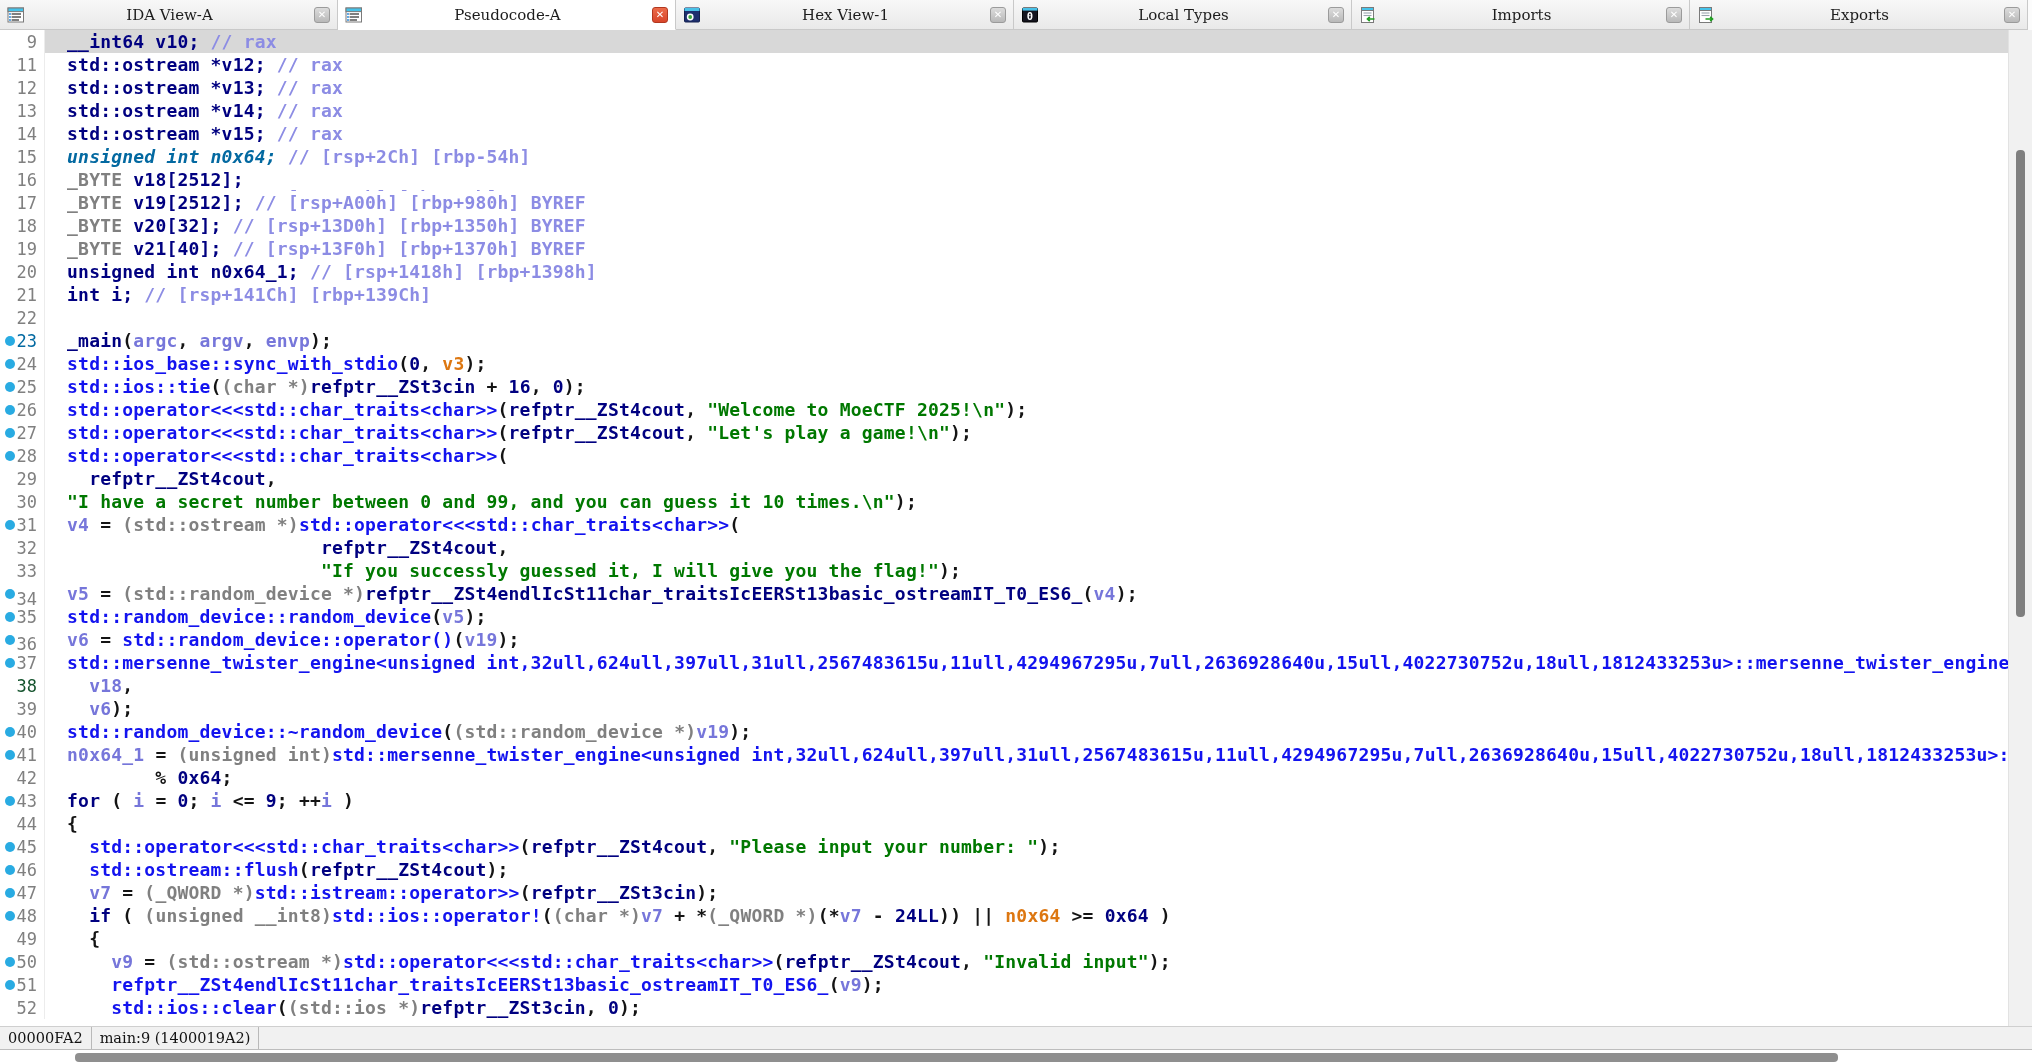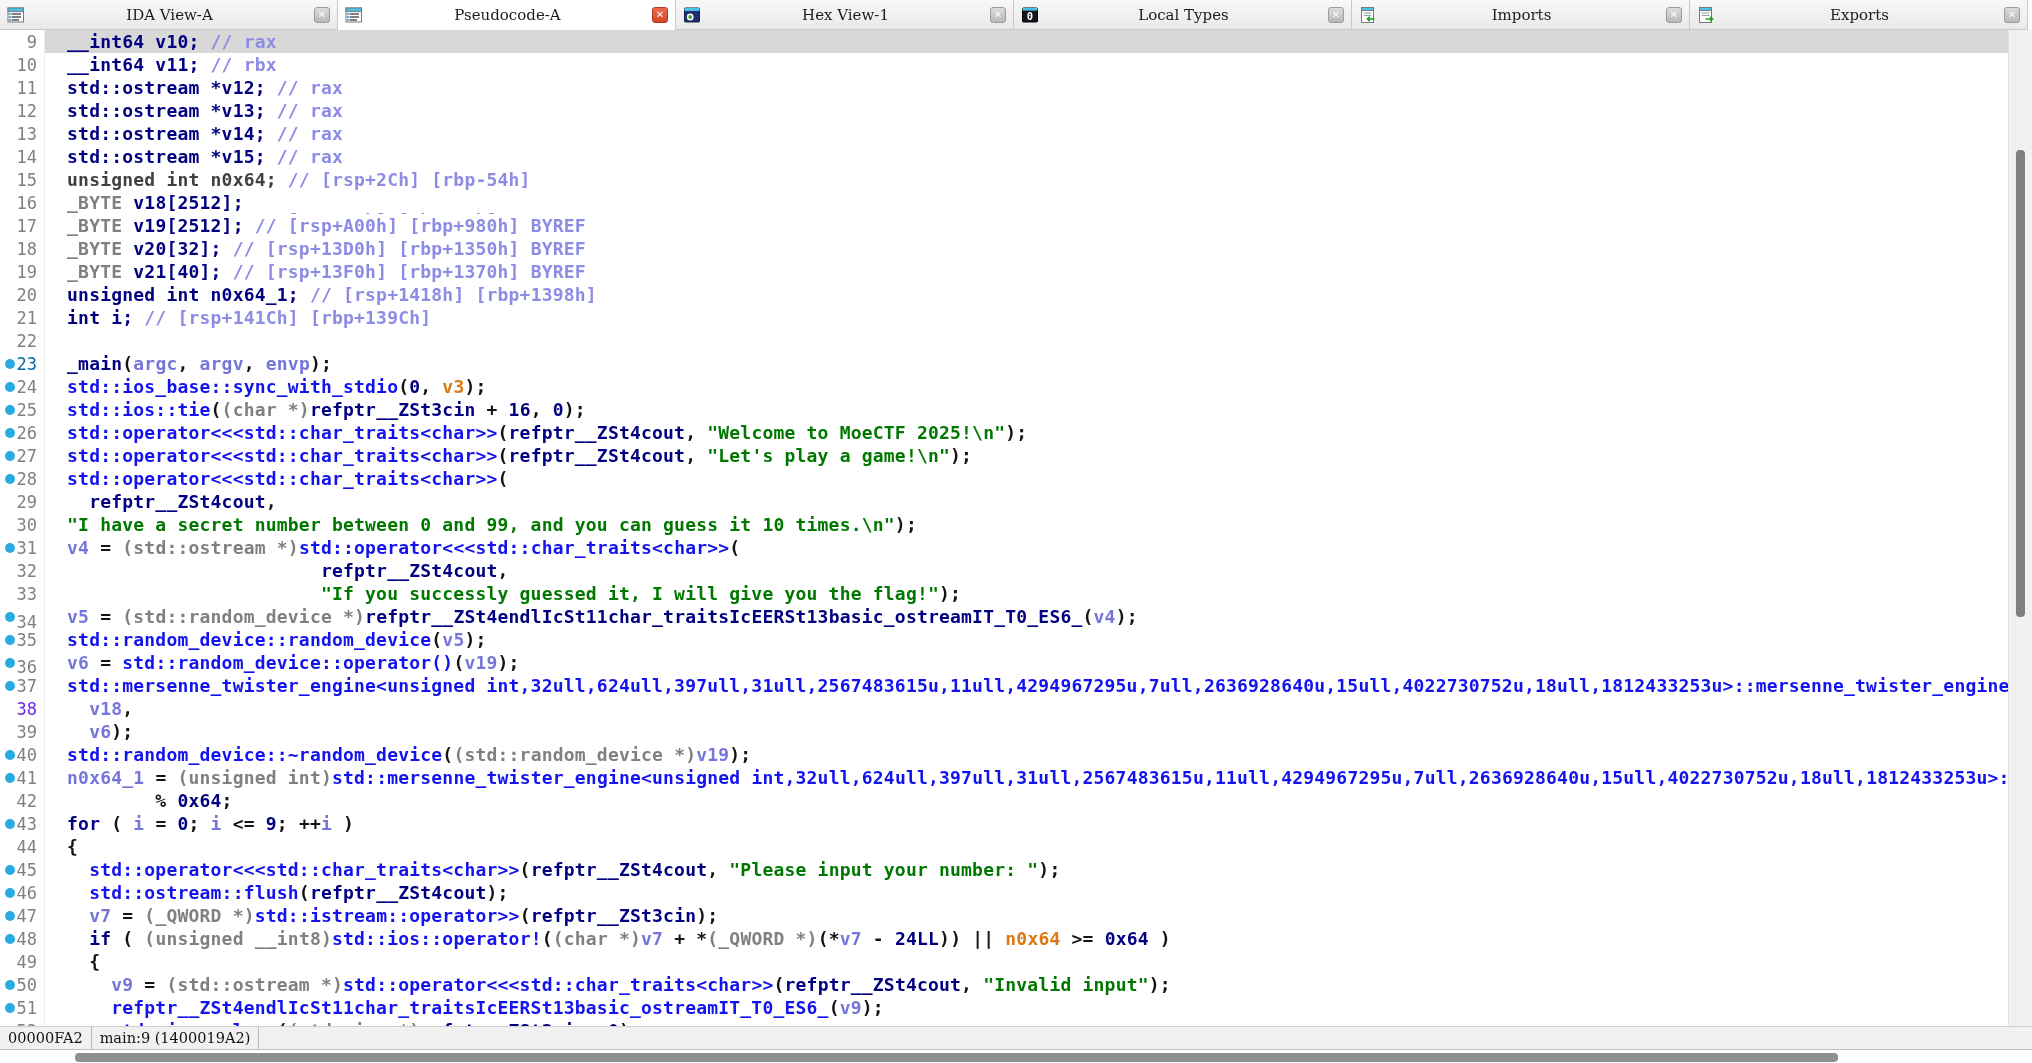--- a/index.html
+++ b/index.html
@@ -150,26 +150,20 @@
 
 <div class="editor" id="editor">
     <div class="row hl">
       <div class="gutter">
         <span style="color: rgb(128, 128, 128);">9</span>
       </div>
       <div class="code" style="background: rgb(216, 216, 216);"><span style="color: rgb(0, 0, 128);">  __int64 v10;</span><span style="color: rgb(140, 140, 228);"> // rax</span></div>
     </div>
     <div class="row">
       <div class="gutter">
-        <span style="color: rgb(128, 128, 128);">10</span>
-      </div>
-      <div class="code"><span style="color: rgb(0, 0, 128);">  __int64 v11;</span><span style="color: rgb(140, 140, 228);"> // rbx</span></div>
-    </div>
-    <div class="row">
-      <div class="gutter">
         <span style="color: rgb(128, 128, 128);">11</span>
       </div>
       <div class="code"><span style="color: rgb(0, 0, 128);">  std::ostream *v12;</span><span style="color: rgb(140, 140, 228);"> // rax</span></div>
     </div>
     <div class="row">
       <div class="gutter">
         <span style="color: rgb(128, 128, 128);">12</span>
       </div>
       <div class="code"><span style="color: rgb(0, 0, 128);">  std::ostream *v13;</span><span style="color: rgb(140, 140, 228);"> // rax</span></div>
     </div>
@@ -182,21 +176,21 @@
     <div class="row">
       <div class="gutter">
         <span style="color: rgb(128, 128, 128);">14</span>
       </div>
       <div class="code"><span style="color: rgb(0, 0, 128);">  std::ostream *v15;</span><span style="color: rgb(140, 140, 228);"> // rax</span></div>
     </div>
     <div class="row">
       <div class="gutter">
         <span style="color: rgb(128, 128, 128);">15</span>
       </div>
-      <div class="code"><span style="color: #404040;">  unsigned int n0x64;</span><span style="color: rgb(140, 140, 228);"> // [rsp+2Ch] [rbp-54h]</span></div>
+      <div class="code"><span style="color: #0369a1; font-style: italic;">  unsigned int n0x64;</span><span style="color: rgb(140, 140, 228);"> // [rsp+2Ch] [rbp-54h]</span></div>
     </div>
     <div class="row">
       <div class="gutter">
         <span style="color: rgb(128, 128, 128);">16</span>
       </div>
       <div class="code"><span style="color: rgb(128, 128, 128);">  _BYTE</span><span style="color: rgb(0, 0, 128);"> v18[2512];</span><span style="color: rgb(140, 140, 228); margin-top: 36px;"> // [rsp+30h] [rbp-50h] BYREF</span></div>
     </div>
     <div class="row">
       <div class="gutter">
         <span style="color: rgb(128, 128, 128);">17</span>
@@ -329,21 +323,21 @@
     </div>
     <div class="row">
       <div class="gutter">
         <span class="ndot" style="background: rgb(41, 171, 226);"></span>
         <span style="color: rgb(128, 128, 128);">37</span>
       </div>
       <div class="code"><span style="color: rgb(19, 19, 239);">  std::mersenne_twister_engine&lt;unsigned int,32ull,624ull,397ull,31ull,2567483615u,11ull,4294967295u,7ull,2636928640u,15ull,4022730752u,18ull,1812433253u&gt;::mersenne_twister_engine</span></div>
     </div>
     <div class="row">
       <div class="gutter">
-        <span style="color: #6d28d9; text-align: center;">38</span>
+        <span style="color: #14532d; text-align: center;">38</span>
       </div>
       <div class="code"><span style="color: rgb(118, 118, 218);">    v18</span><span style="color: rgb(20, 20, 20);">,</span></div>
     </div>
     <div class="row">
       <div class="gutter">
         <span style="color: rgb(128, 128, 128);">39</span>
       </div>
       <div class="code"><span style="color: rgb(118, 118, 218);">    v6</span><span style="color: rgb(20, 20, 20);">);</span></div>
     </div>
     <div class="row">

